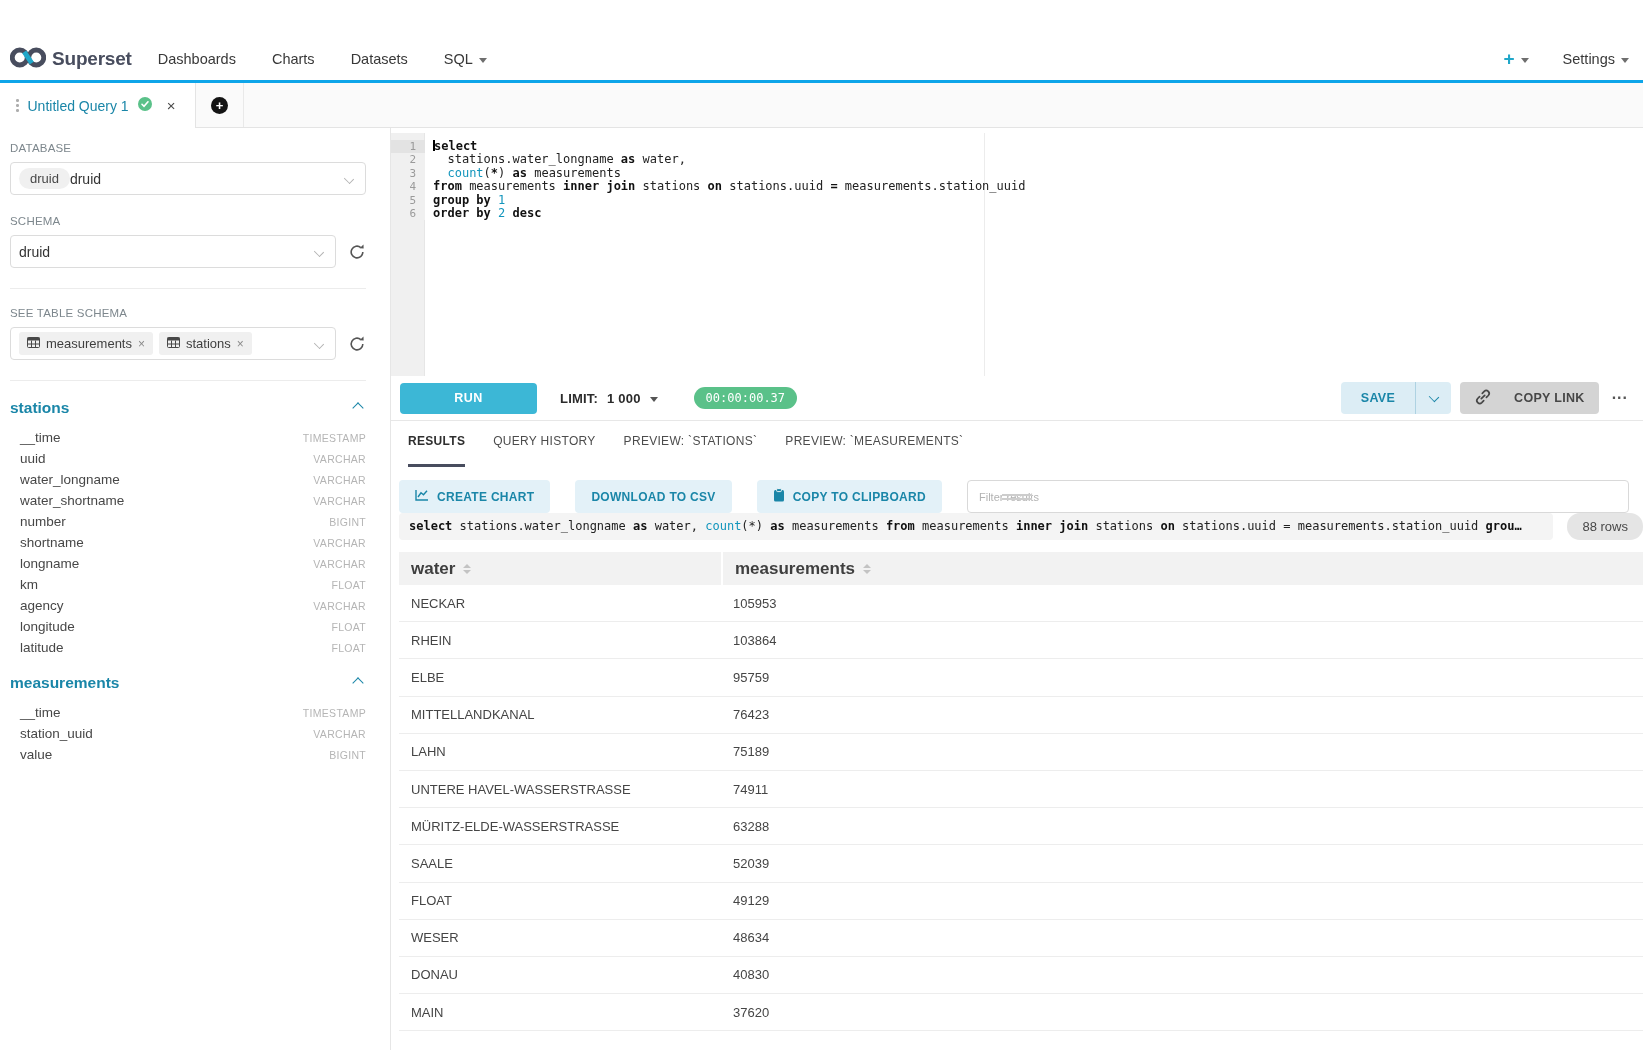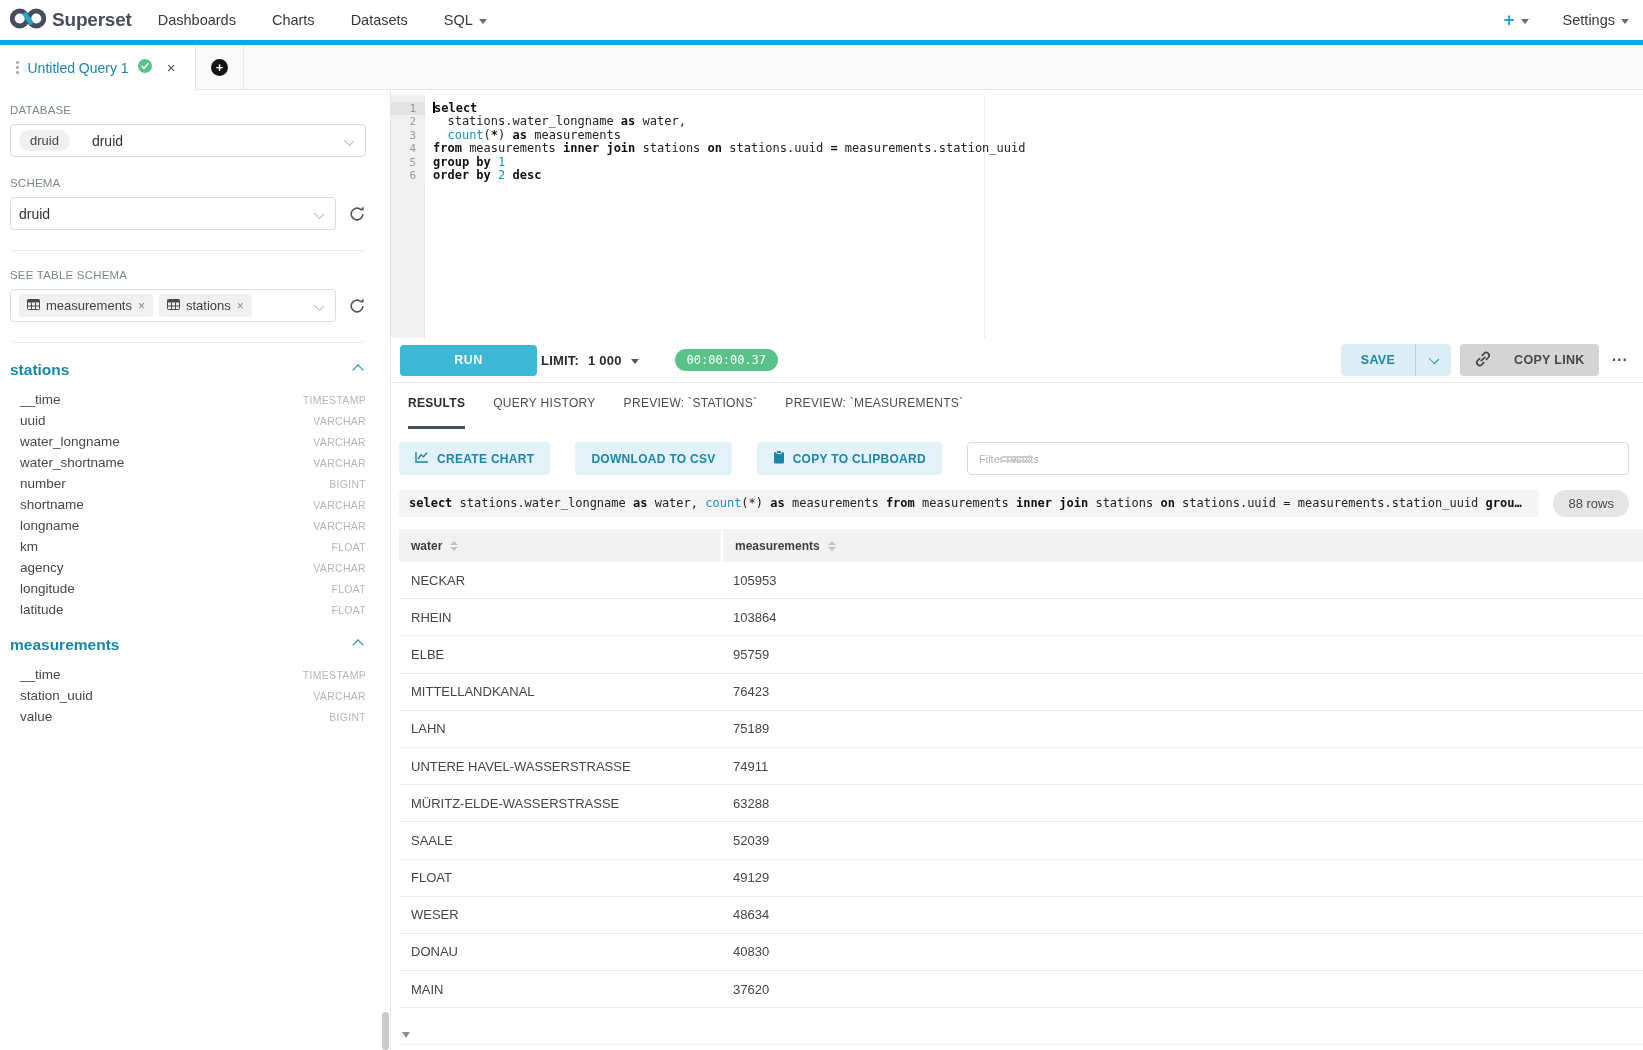--- a/index.html
+++ b/index.html
@@ -1,21 +1,21 @@
 <!DOCTYPE html>
 <html><head>
 <meta charset="utf-8">
 <style>
   * { box-sizing: border-box; margin: 0; padding: 0; }
   html,body { background:#fff; }
   body { font-family: "Liberation Sans", sans-serif; color:#484848; }
   .page { position:relative; width:1643px; height:1050px; overflow:hidden; background:#fff; }
 
   
-  .navbar { height:45px; display:flex; align-items:center; border-bottom:5px solid #0ea5e9; padding:0 14px 0 10px; background:#fff; }
+  .navbar { height:45px; display:flex; align-items:center; border-bottom:3px solid #0ea5e9; padding:0 14px 0 10px; background:#fff;margin-top:38px; }
   .brand { display:flex; align-items:center; gap:6px; margin-right:26px; }
   .brand-name { font-size:19px; font-weight:bold; color:#484d5e; letter-spacing:-0.2px; }
   .nav-items { display:flex; align-items:center; gap:36px; }
   .nav-item { font-size:14.5px; color:#383838; cursor:pointer; display:flex; align-items:center; gap:6px; }
   .nav-right { margin-left:auto; display:flex; align-items:center; gap:34px; }
   .plus-link { color:#20a7c9; font-size:19px; font-weight:bold; display:flex; align-items:center; gap:6px; }
   .settings-link { font-size:14.5px; color:#383838; display:flex; align-items:center; gap:6px; }
   .caret-down { width:0; height:0; border-left:4px solid transparent; border-right:4px solid transparent; border-top:5px solid #6e6e6e; display:inline-block; margin-top:2px; }
 
   
@@ -29,21 +29,21 @@
   .newtab-circle { width:17px; height:17px; border-radius:50%; background:#141414; color:#fff; font-size:13px; font-weight:bold; display:flex; align-items:center; justify-content:center; line-height:1; cursor:pointer; }
 
   
   .content { display:flex; height:960px; }
   .sidebar { position:relative; width:391px; border-right:1px solid #e6e6e6; padding:14px 24px 0 10px; overflow:hidden; }
   .main { position:relative; flex:1; }
 
   
   .side-label { font-size:11.5px; color:#7d878d; margin-bottom:8px; letter-spacing:.2px; }
   .select-row { display:flex; align-items:center; margin-bottom:20px; }
-  .select-box { position:relative; flex:1; height:33px; border:1px solid #dcdcdc; border-radius:4px; background:#fff; display:flex; align-items:center; padding:0 28px 0 8px; gap:22px; cursor:pointer; }
+  .select-box { position:relative; flex:1; height:33px; border:1px solid #dcdcdc; border-radius:4px; background:#fff; display:flex; align-items:center; padding:0 28px 0 8px; gap:0; cursor:pointer; }
   .select-box .chev { position:absolute; right:12px; top:12px; width:8px; height:8px; border-right:1.4px solid #b3b3b3; border-bottom:1.4px solid #b3b3b3; transform:rotate(45deg) scale(1,.8); }
   .engine-pill { background:#f0f0f0; border-radius:11px; padding:3px 11px; font-size:13px; color:#484848; }
   .select-value { font-size:14px; color:#333; }
   .refresh-btn { margin-left:12px; cursor:pointer; display:flex; }
   .sep { border:none; border-top:1px solid #ececec; margin:4px 0 18px 0; }
   .chips { display:flex; gap:6px; align-items:center; }
   .chip { display:flex; align-items:center; gap:6px; background:#f0f0f0; border-radius:3px; padding:4px 8px; font-size:13px; color:#3f3f3f; }
   .chip .chip-x { color:#8a8a8a; font-size:12px; cursor:pointer; }
   .schema-table { margin-top:2px; }
   .schema-head { display:flex; align-items:center; justify-content:space-between; margin:16px 0 10px 0; }
@@ -65,21 +65,21 @@
   .print-margin { position:absolute; top:0; bottom:0; left:593px; width:1px; background:#ececec; }
   .cursor-bar { display:inline-block; width:2px; height:11px; background:#000; margin-right:-1px; vertical-align:-1px; }
   .sk { font-weight:bold; color:#111; }
   .sf { color:#1295bc; }
   .sn { color:#1295bc; }
   .sp { color:#222; }
 
   
   .toolbar { height:45px; display:flex; align-items:center; padding:0 9px; border-bottom:1px solid #e7e7e7; }
   .run-btn { width:137px; height:31px; background:#3cb7d6; color:#fff; font-size:12.5px; font-weight:bold; letter-spacing:.4px; border:none; border-radius:4px; cursor:pointer; }
-  .limit-wrap { display:flex; align-items:center; gap:9px; margin-left:4px; cursor:pointer; }
+  .limit-wrap { display:flex; align-items:center; gap:9px; margin-left:23px; cursor:pointer; }
   .limit-label, .limit-value { font-size:13px; color:#2b2b2b; font-weight:bold; letter-spacing:.2px; }
   .limit-wrap .caret-down { border-top-color:#555; }
   .timer-pill { margin-left:36px; background:#5ac189; color:#fff; font-family:"DejaVu Sans Mono", monospace; font-size:12px; border-radius:12px; padding:4px 12px; }
   .toolbar-right { margin-left:auto; display:flex; align-items:center; gap:9px; }
   .save-split { display:flex; align-items:stretch; height:32px; background:#dcedf5; border-radius:4px; overflow:hidden; cursor:pointer; }
   .save-main { padding:0 20px; display:flex; align-items:center; color:#1a86a8; font-size:12.5px; font-weight:bold; letter-spacing:.3px; }
   .save-caret { width:36px; display:flex; align-items:center; justify-content:center; border-left:1px solid #aed2e2; }
   .save-caret .chev { width:8px; height:8px; border-right:1.8px solid #1a86a8; border-bottom:1.8px solid #1a86a8; transform:rotate(45deg) scale(1,.85); margin-top:-3px; }
   .copylink-btn { height:32px; background:#d4d4d4; border:none; border-radius:4px; display:flex; align-items:center; gap:22px; padding:0 14px; color:#474747; font-size:12.5px; font-weight:bold; letter-spacing:.3px; cursor:pointer; }
   .more-btn { color:#555; font-size:16px; font-weight:bold; letter-spacing:1px; padding:0 6px 8px 4px; cursor:pointer; }
@@ -89,27 +89,27 @@
 
   
   .south { padding:0 0 0 8px; }
   .rtabs { display:flex; gap:28px; padding:13px 0 0 9px; }
   .rtab { font-size:12px; color:#4c4c4c; letter-spacing:.3px; padding-bottom:16px; border-bottom:3px solid transparent; cursor:pointer; white-space:nowrap; }
   .rtab.active { font-weight:bold; color:#2f2f2f; border-bottom-color:#484d5e; }
   .actions { display:flex; align-items:center; margin-top:13px; padding-right:14px; }
   .action-btn { height:33px; background:#e3f1f8; border:none; border-radius:4px; color:#1a86a8; font-size:12px; font-weight:bold; letter-spacing:.3px; display:flex; align-items:center; gap:8px; padding:0 16px; margin-right:25px; cursor:pointer; }
   .filter-input { flex:1; height:33px; border:1px solid #d9d9d9; border-radius:4px; padding:0 11px; font-size:11px; color:#333; font-family:"Liberation Sans", sans-serif; outline:none; }
   .filter-input::placeholder { color:#b2b2b2; }
-  .qrow { display:flex; align-items:flex-start; margin-top:15px; padding-right:14px; }
+  .qrow { display:flex; align-items:flex-start; }
   .qbar { flex:1; height:27px; background:#f4f4f4; border-radius:4px; padding:0 10px; font-family:"DejaVu Sans Mono", monospace; font-size:12px; line-height:27px; white-space:nowrap; overflow:hidden; }
   .rows-badge { margin-left:14px; background:#e5e5e5; border-radius:13px; padding:6px 15px; font-size:13px; color:#484848; white-space:nowrap; }
 
   .grid { margin-top:12px; height:516px; overflow:hidden; }
   .ghead { display:flex; height:33px; background:#f2f2f2; }
-  .ghead .hcell { display:flex; align-items:center; font-size:12px; font-weight:bold; color:#3f3f3f; padding-left:12px; cursor:pointer; }
+  .ghead .hcell { display:flex; align-items:center; font-size:17px; font-weight:bold; color:#3f3f3f; padding-left:12px; cursor:pointer; }
   .hcell-1 { width:324px; border-right:2px solid #fff; }
   .hcell-2 { flex:1; }
   .sorters { display:inline-flex; flex-direction:column; gap:2px; margin-left:8px; }
   .sorters i { width:0; height:0; border-left:4px solid transparent; border-right:4px solid transparent; }
   .sorters .s-up { border-bottom:4.5px solid #c3c3c3; }
   .sorters .s-down { border-top:4.5px solid #c3c3c3; }
   .gbody { display:flex; height:483px;flex-direction:column; }
   .rows-col { flex:1; }
   .trow { display:flex; height:37.2px; align-items:center; border-bottom:1px solid #ededed; background:#fff; }
   .tcell-1 { width:324px; padding-left:12px; font-size:13px; color:#454545; }

